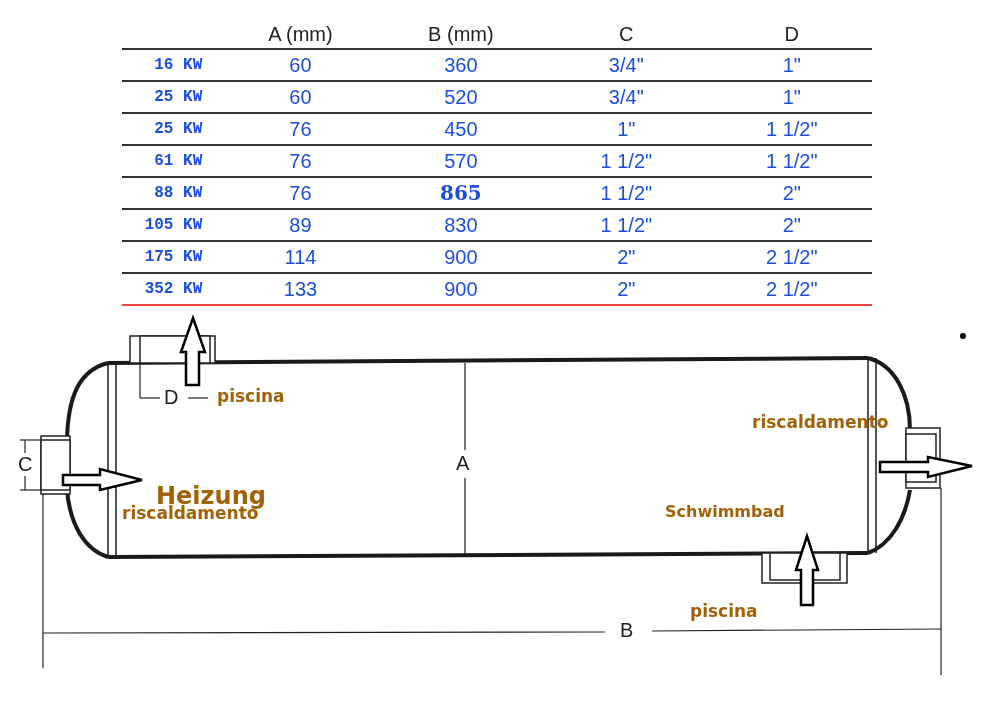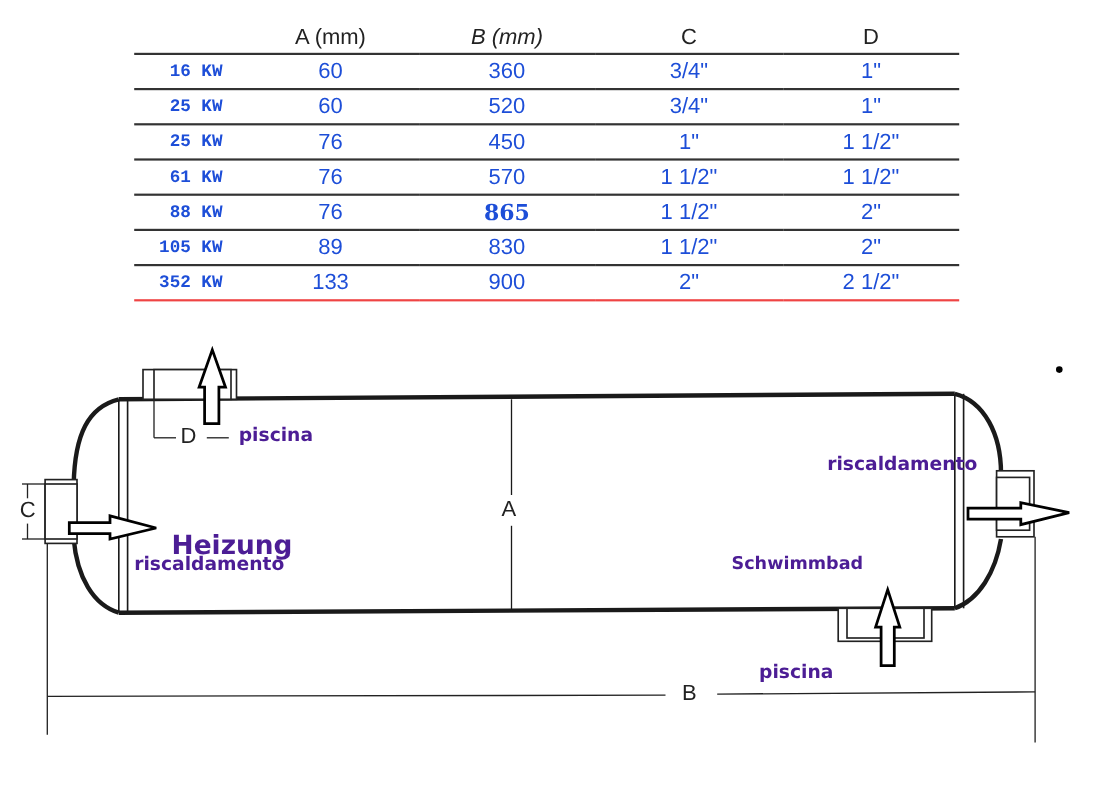--- a/index.html
+++ b/index.html
@@ -3,23 +3,23 @@
 <meta charset="utf-8">
 <style>
   html, body { margin: 0; padding: 0; background: #ffffff; }
   body { width: 1000px; height: 723px; position: relative; overflow: hidden; font-family: "Liberation Sans", sans-serif; color: #1a1a1a; }
   .spec-table { position: absolute; left: 122px; top: 20px; width: 750px; border-collapse: collapse; }
   .spec-table th { font-weight: normal; font-size: 20px; height: 28px; padding: 0; text-align: center; color: #222; }
   .spec-table td { font-size: 20px; height: 30px; padding: 0; text-align: center; border-top: 2px solid #333; color: #1d4ed8; }
   .spec-table tr:last-child td { border-bottom: 2px solid #ef4444; }
   .spec-table td.model { font-family: "Liberation Mono", monospace; font-weight: bold; font-size: 16px; text-align: right; padding-right: 18px; width: 80px; }
   .spec-table td.serif { font-family: "DejaVu Serif", serif; font-weight: bold; }
-  .col-a { width: 160px; } .col-b { width: 160px; font-style: italic; } .col-c { width: 170px; } .col-d { width: 160px; }
+  .col-a { width: 160px; } .col-b { width: 160px; } .col-c { width: 170px; } .col-d { width: 160px; }
   svg.drawing { position: absolute; left: 0; top: 0; }
-  .lbl { position: absolute; font-family: "DejaVu Sans", sans-serif; font-weight: bold; white-space: nowrap; color: #4c1d95; }
+  .lbl { position: absolute; font-family: "DejaVu Sans", sans-serif; font-weight: bold; white-space: nowrap; color: #a16207; }
   .dim { position: absolute; font-family: "Liberation Sans", sans-serif; font-size: 20px; color: #222; background: #fff; }
 </style>
 </head>
 <body>
 
 <table class="spec-table">
   <thead>
     <tr>
       <th></th>
       <th class="col-a">A (mm)</th>
@@ -63,20 +63,27 @@
       <td class="serif">865</td>
       <td>1 1/2"</td>
       <td>2"</td>
     </tr>
     <tr>
       <td class="model">105 KW</td>
       <td>89</td>
       <td>830</td>
       <td>1 1/2"</td>
       <td>2"</td>
+    </tr>
+    <tr>
+      <td class="model">175 KW</td>
+      <td>114</td>
+      <td>900</td>
+      <td>2"</td>
+      <td>2 1/2"</td>
     </tr>
     <tr>
       <td class="model">352 KW</td>
       <td>133</td>
       <td>900</td>
       <td>2"</td>
       <td>2 1/2"</td>
     </tr>
   </tbody>
 </table>

